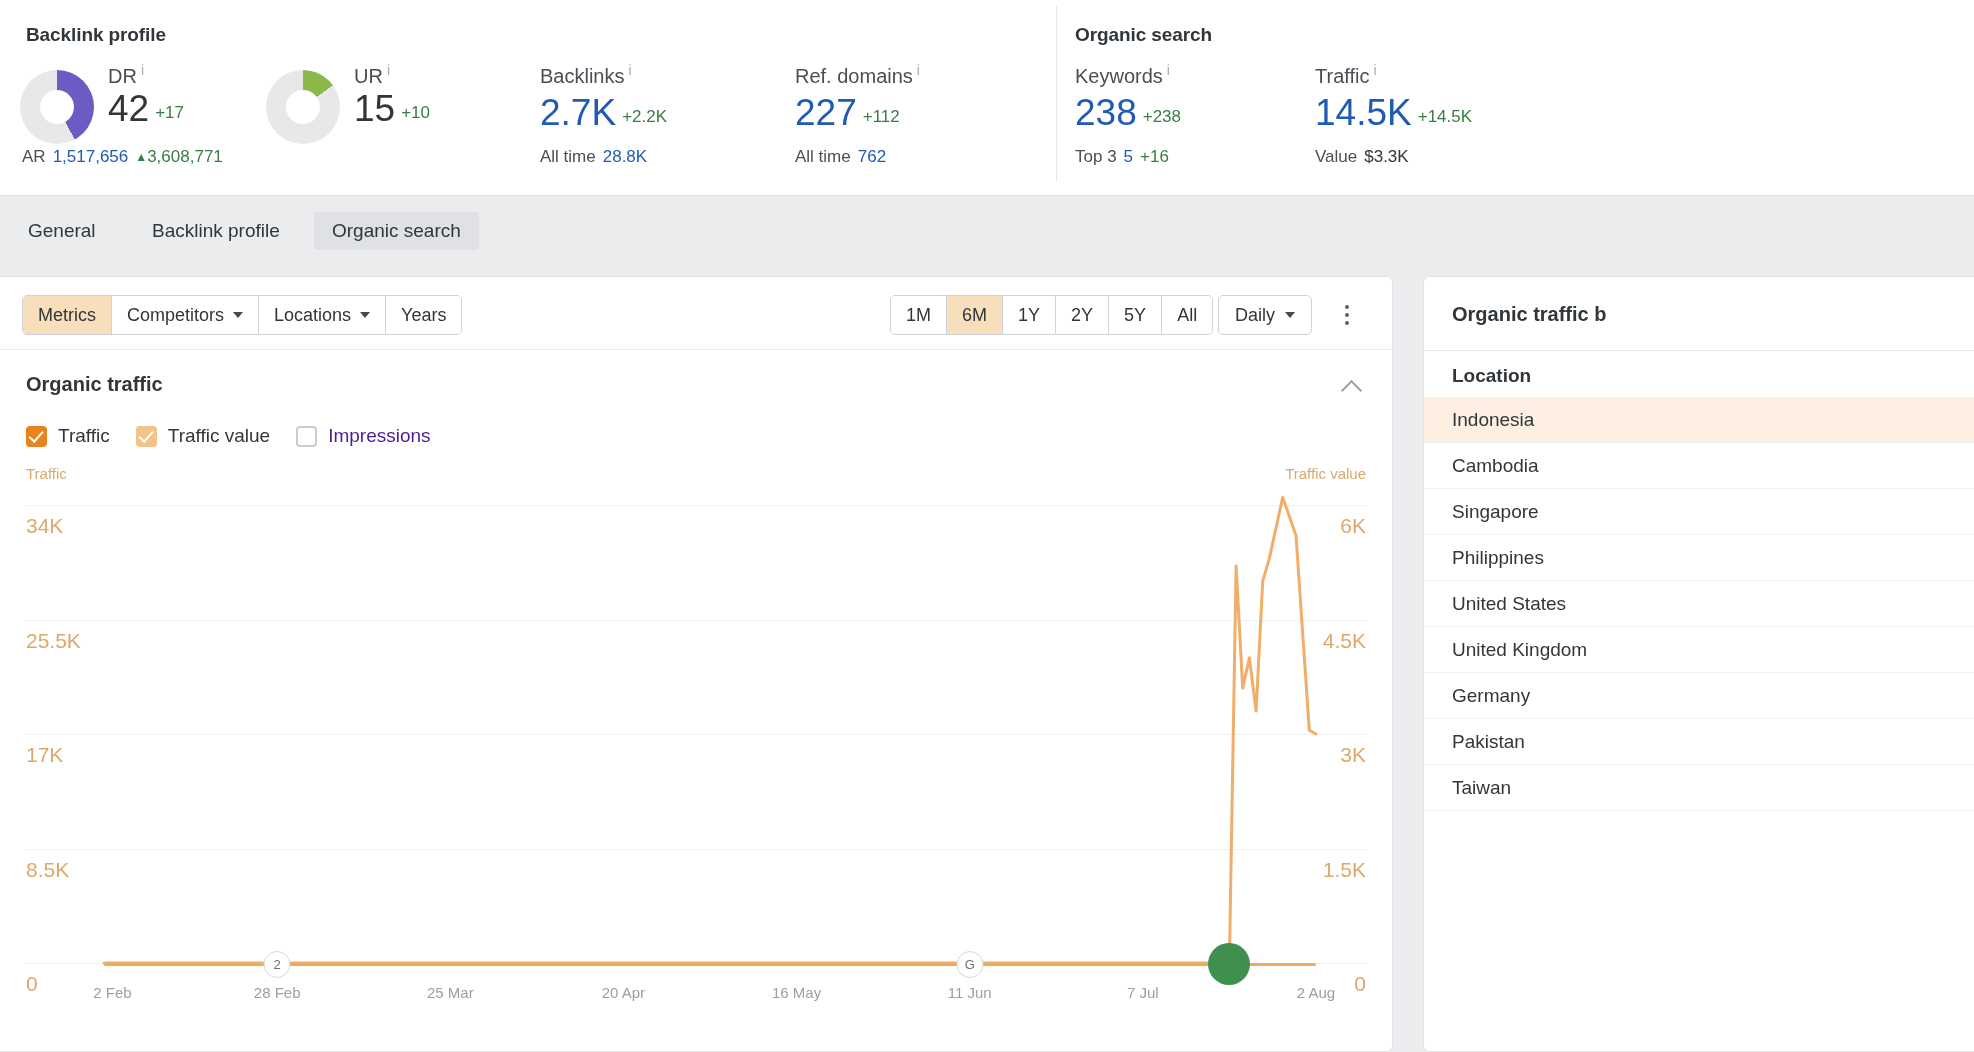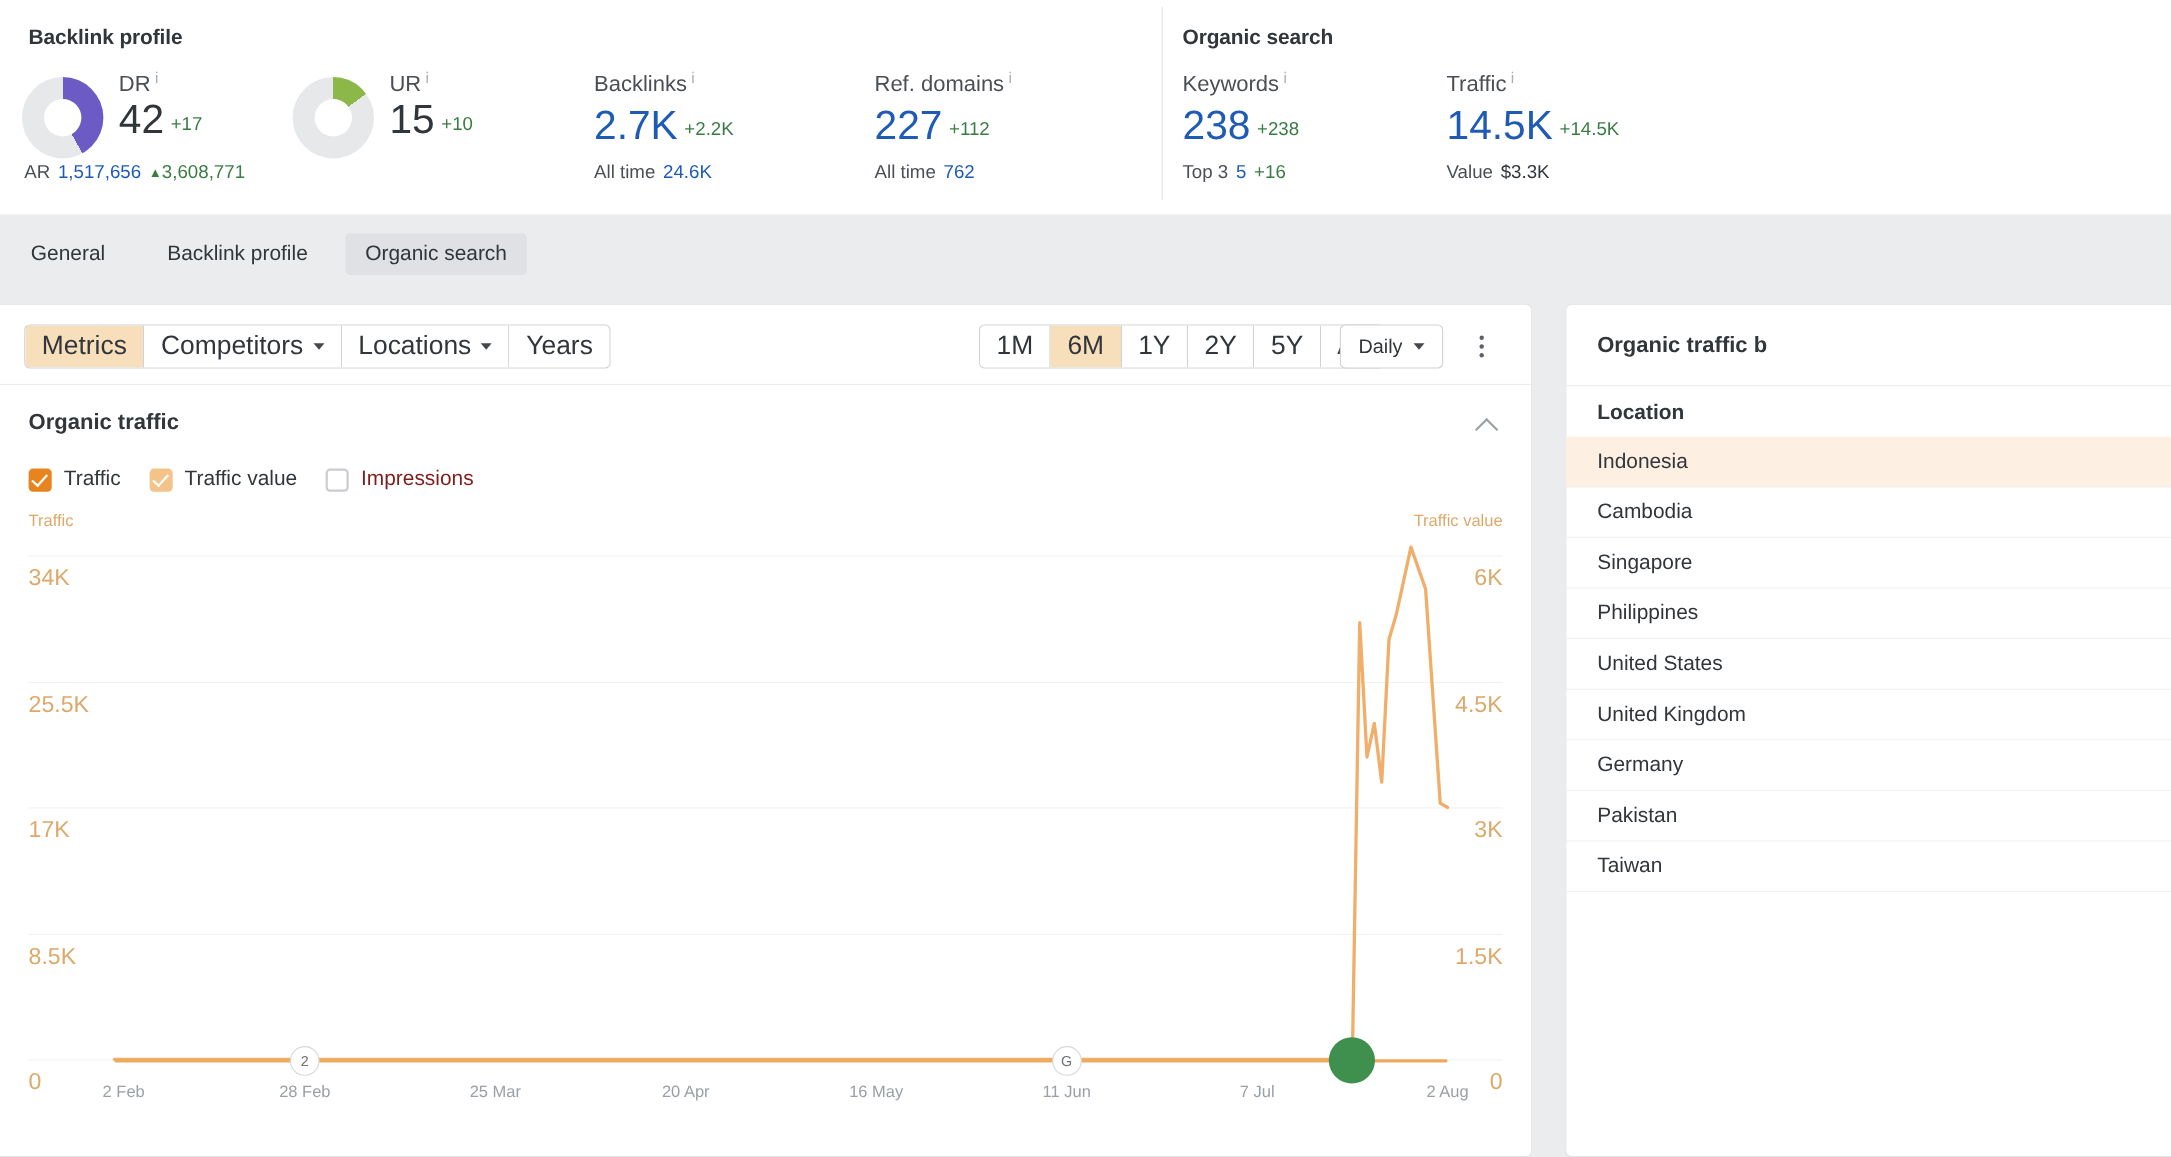--- a/index.html
+++ b/index.html
@@ -125,21 +125,21 @@
   }
   .btn-group {
     position: absolute; display: flex;
     border: 1px solid #cfd2d6; border-radius: 5px;
     overflow: hidden; background: #fff; height: 40px;
   }
   #grp-left { left: 22px; top: 18px; }
   #grp-range { left: 890px; top: 18px; }
   .btn {
     display: flex; align-items: center; gap: 9px;
-    padding: 0 15px; font-size: 24px; color: #31363b;
+    padding: 0 15px; font-size: 18px; color: #31363b;
     border-right: 1px solid #cfd2d6; cursor: pointer;
     background: #fff; white-space: nowrap; height: 100%;
   }
   .btn:last-child { border-right: none; }
   .btn.active { background: #f8dfbc; }
   .caret {
     width: 0; height: 0;
     border-left: 5px solid transparent;
     border-right: 5px solid transparent;
     border-top: 6px solid #45494e;
@@ -198,21 +198,21 @@
   .cb.off {
     background: #fff; border: 2px solid #c9ccd1;
   }
   .cb.on-strong::after, .cb.on-light::after {
     content: ""; position: absolute;
     left: 6px; top: 2px; width: 6px; height: 12px;
     border-right: 2.6px solid #fff;
     border-bottom: 2.6px solid #fff;
     transform: rotate(42deg);
   }
-  .legend-item.disabled { color: #7f1d1d; text-align: center; }
+  .legend-item.disabled { color: #4c1d95; text-align: center; }
 
   
   .plot {
     position: absolute; left: 26px; top: 188px;
     width: 1340px; height: 545px;
   }
   .axis-name {
     position: absolute; font-size: 15px; color: #dda96a;
     white-space: nowrap;
   }
@@ -334,21 +334,21 @@
 
   <div class="num-metric" id="nm-traffic">
     <span class="nm-label"><span>Traffic</span><i class="info-i">i</i></span>
     <span class="nm-value"><span>14.5K</span><span class="nm-delta">+14.5K</span></span>
   </div>
 
   <div class="sub-row" id="sub-ar">
     <span>AR</span><span class="sub-blue">1,517,656</span><span class="sub-green"><span class="tri-up">▲</span><span>3,608,771</span></span>
   </div>
   <div class="sub-row" id="sub-bl">
-    <span>All time</span><span class="sub-blue">24.6K</span>
+    <span>All time</span><span class="sub-blue">28.8K</span>
   </div>
   <div class="sub-row" id="sub-rd">
     <span>All time</span><span class="sub-blue">762</span>
   </div>
   <div class="sub-row" id="sub-kw">
     <span>Top 3</span><span class="sub-blue">5</span><span class="sub-green">+16</span>
   </div>
   <div class="sub-row" id="sub-tv">
     <span>Value</span><span class="sub-dark">$3.3K</span>
   </div>

